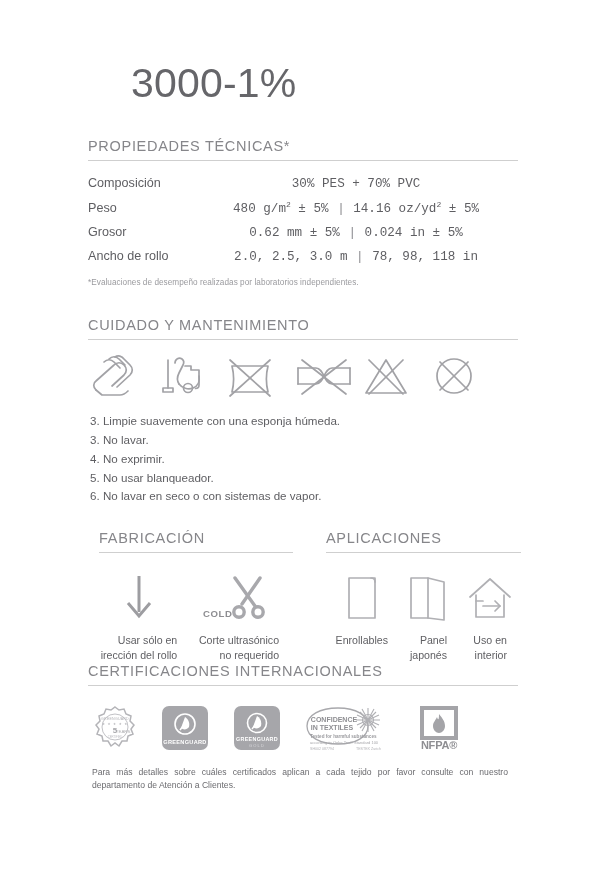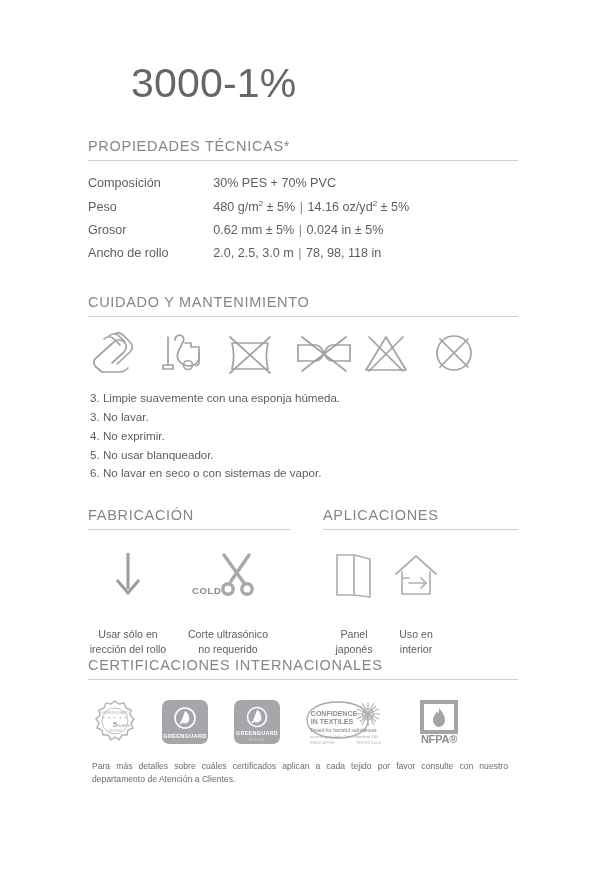--- a/index.html
+++ b/index.html
@@ -55,21 +55,21 @@
     width: 100%;
     margin-top: 11px;
     border-collapse: collapse;
   }
   .tech-table td {
     font-size: 12.6px;
     color: #5e5e62;
     padding: 4.4px 0;
     vertical-align: baseline;
   }
-  .tech-table td.val { text-align: left; }
+  .tech-table td.val { text-align: center; font-family: Liberation Mono, monospace; }
   .tech-table td.val .sep { color: #8a8a8e; padding: 0 1px; }
   sup { font-size: 8px; vertical-align: super; }
 
   .footnote {
     font-size: 8.2px;
     color: #9a9a9e;
     margin-top: 10px;
     letter-spacing: 0.05px;
   }
 
@@ -97,41 +97,41 @@
     list-style: none;
     font-size: 11.6px;
     color: #5e5e62;
     line-height: 1.62;
   }
 
   
   .two-col {
     display: flex;
     margin-top: 24px;
+    margin-left: 11px;
   }
   .col-left  { width: 202px; }
   .col-right { width: 195px; margin-left: 33px; }
 
   .col-head {
     font-size: 14.5px;
     color: #86868a;
     letter-spacing: 0.7px;
     padding-bottom: 6px;
   }
 
   .icon-row {
     display: flex;
     margin-top: 16px;
   }
   .icon-cell {
     display: flex;
     flex-direction: column;
     align-items: center;
-    text-align: center;
-    gap: 17px;
+    text-align: right;
   }
   .icon-cell .glyph {
     height: 58px;
     display: flex;
     align-items: center;
     justify-content: center;
   }
   .icon-cell .cap {
     font-size: 10.6px;
     color: #5e5e62;
@@ -211,20 +211,21 @@
             <td class="label">Grosor</td>
             <td class="val">0.62 mm ± 5% <span class="sep">|</span> 0.024 in ± 5%</td>
           </tr>
           <tr>
             <td class="label">Ancho de rollo</td>
             <td class="val">2.0, 2.5, 3.0 m <span class="sep">|</span> 78, 98, 118 in</td>
           </tr>
         </tbody>
     </table>
 
+    <div class="footnote">*Evaluaciones de desempeño realizadas por laboratorios independientes.</div>
   </div>
 
   <div class="sec-care">
     <div class="section-head">CUIDADO Y MANTENIMIENTO</div>
     <div class="rule"></div>
 
     <div class="care-icons">
 
       <div class="care-icon">
         <svg width="46" height="44" viewBox="0 0 46 44" fill="none" stroke="#a2a2a6" stroke-width="1.7" stroke-linecap="round" stroke-linejoin="round">
@@ -334,20 +335,31 @@
 
       </div>
     </div>
 
     <div class="col-right">
       <div class="col-head">APLICACIONES</div>
       <div class="rule"></div>
 
       <div class="icon-row">
 
+        <div class="icon-cell app-cell-1">
+          <div class="glyph">
+            <svg width="40" height="50" viewBox="0 0 40 50" fill="none" stroke="#b0b0b4" stroke-width="1.7" stroke-linecap="round" stroke-linejoin="round">
+              <path d="M7 5 L33 5 L33 45 L7 45 Z"></path>
+              <path d="M29 5 C31.5 5 33 6.5 33 9"></path>
+            </svg>
+          </div>
+          <div class="cap">
+            <span>Enrollables</span>
+          </div>
+        </div>
 
         <div class="icon-cell app-cell-2">
           <div class="glyph">
             <svg width="44" height="50" viewBox="0 0 44 50" fill="none" stroke="#b0b0b4" stroke-width="1.7" stroke-linecap="round" stroke-linejoin="round">
               <path d="M5 5 L22 5 L22 45 L5 45 Z"></path>
               <path d="M22 5 L38 9 L38 47 L22 45"></path>
             </svg>
           </div>
           <div class="cap">
             <span>Panel</span><br>

